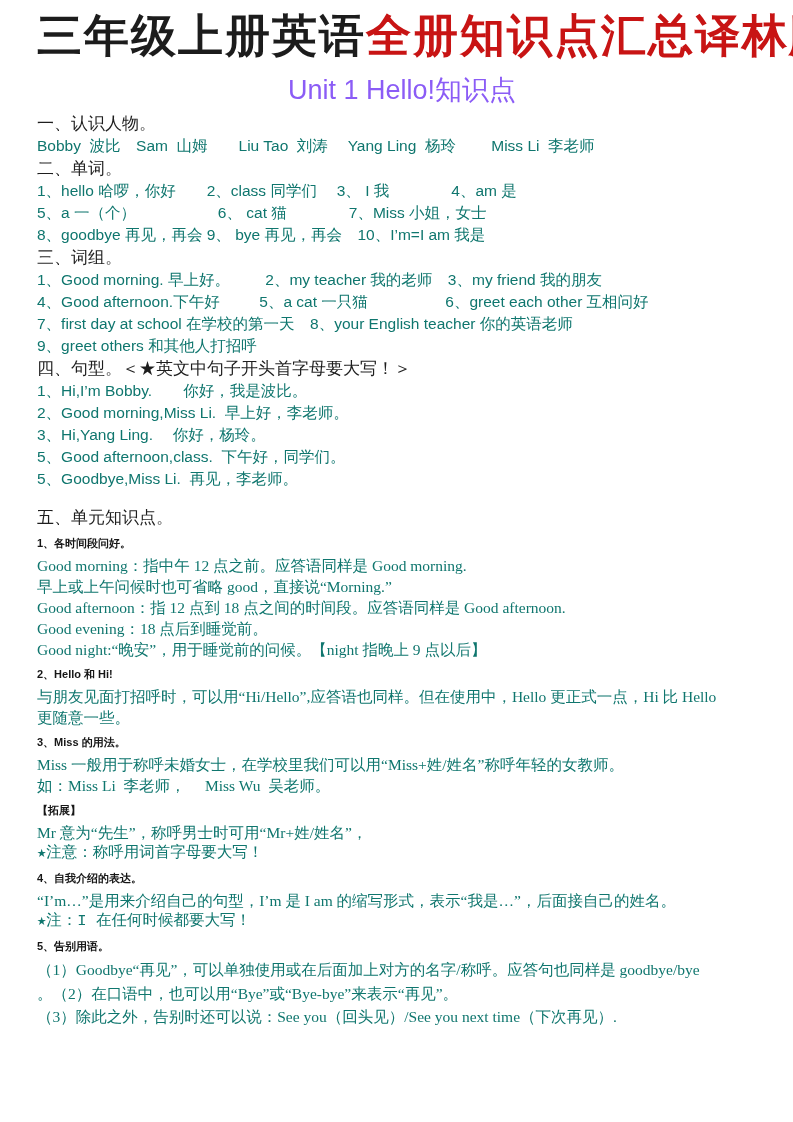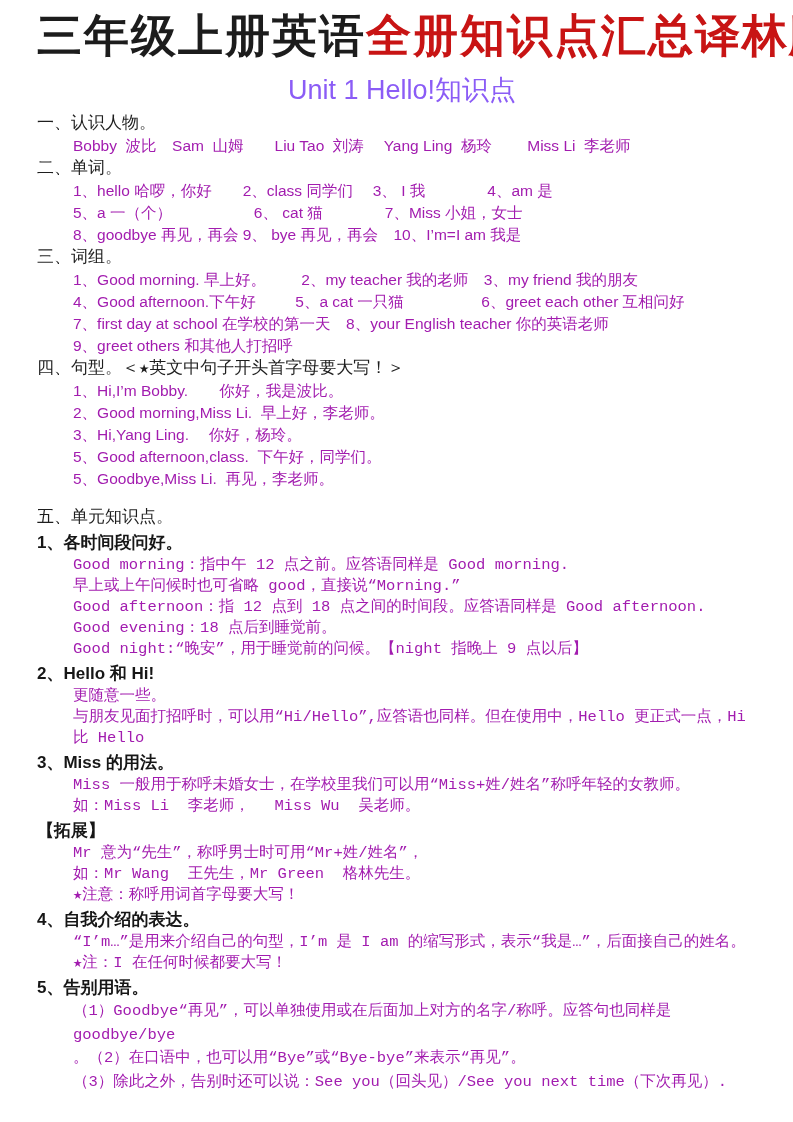--- a/index.html
+++ b/index.html
@@ -27,38 +27,37 @@
   }
   .main-title .red { color: #c81414; }
   .subtitle {
     margin: 0 0 5px 0;
     text-align: center;
     font-size: 27px;
     font-weight: normal;
     line-height: 33px;
     color: #8b5cf6;
   }
-  .kai { font-family: Liberation Mono, monospace; }
+  .kai { font-family: Liberation Serif, serif; }
   .sec-header {
     font-size: 17px;
     line-height: 23px;
     font-weight: normal;
     color: #1e1e1e;
   }
   .line {
     font-size: 15.5px;
     line-height: 22px;
     white-space: pre-wrap;
-    color: #a21caf;
-    margin-left: 36px;
+    color: #0f766e;
   }
   .unit5 .line { line-height: 21px; }
   .unit5 .farewell .line { line-height: 23.5px; }
   .sub-head {
-    font-size: 17px;
+    font-size: 11px;
     font-weight: bold;
     line-height: 24px;
     margin-top: 2px;
     color: #161616;
   }
   .gap-top { margin-top: 16px; }
   .note { font-family: Liberation Mono, monospace; }
 </style>
 </head>
 <body>
@@ -97,34 +96,33 @@
       <div class="sub-head">1、各时间段问好。</div>
       <div class="line kai">Good morning：指中午 12 点之前。应答语同样是 Good morning.</div>
       <div class="line kai">早上或上午问候时也可省略 good，直接说“Morning.”</div>
       <div class="line kai">Good afternoon：指 12 点到 18 点之间的时间段。应答语同样是 Good afternoon.</div>
       <div class="line kai">Good evening：18 点后到睡觉前。</div>
       <div class="line kai">Good night:“晚安”，用于睡觉前的问候。【night 指晚上 9 点以后】</div>
     </div>
 
     <div>
       <div class="sub-head">2、Hello 和 Hi!</div>
+      <div class="line kai">与朋友见面打招呼时，可以用“Hi/Hello”,应答语也同样。但在使用中，Hello 更正式一点，Hi 比 Hello</div>
       <div class="line kai">更随意一些。</div>
-      <div class="line kai">与朋友见面打招呼时，可以用“Hi/Hello”,应答语也同样。但在使用中，Hello 更正式一点，Hi 比 Hello</div>
     </div>
 
     <div>
       <div class="sub-head">3、Miss 的用法。</div>
       <div class="line kai">Miss 一般用于称呼未婚女士，在学校里我们可以用“Miss+姓/姓名”称呼年轻的女教师。</div>
       <div class="line kai">如：Miss Li  李老师，　 Miss Wu  吴老师。</div>
     </div>
 
     <div>
       <div class="sub-head">【拓展】</div>
       <div class="line kai">Mr 意为“先生”，称呼男士时可用“Mr+姓/姓名”，</div>
-      <div class="line kai">如：Mr Wang  王先生，Mr Green  格林先生。</div>
       <div class="line note">★注意：称呼用词首字母要大写！</div>
     </div>
 
     <div>
       <div class="sub-head">4、自我介绍的表达。</div>
       <div class="line kai">“I’m…”是用来介绍自己的句型，I’m 是 I am 的缩写形式，表示“我是…”，后面接自己的姓名。</div>
       <div class="line note">★注：I 在任何时候都要大写！</div>
     </div>
 
     <div class="farewell">

